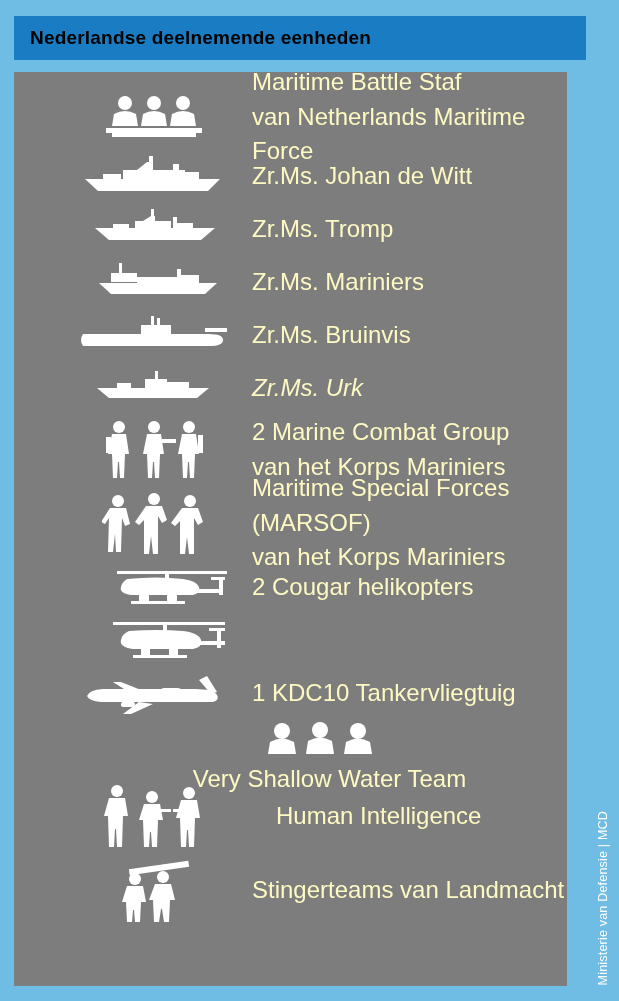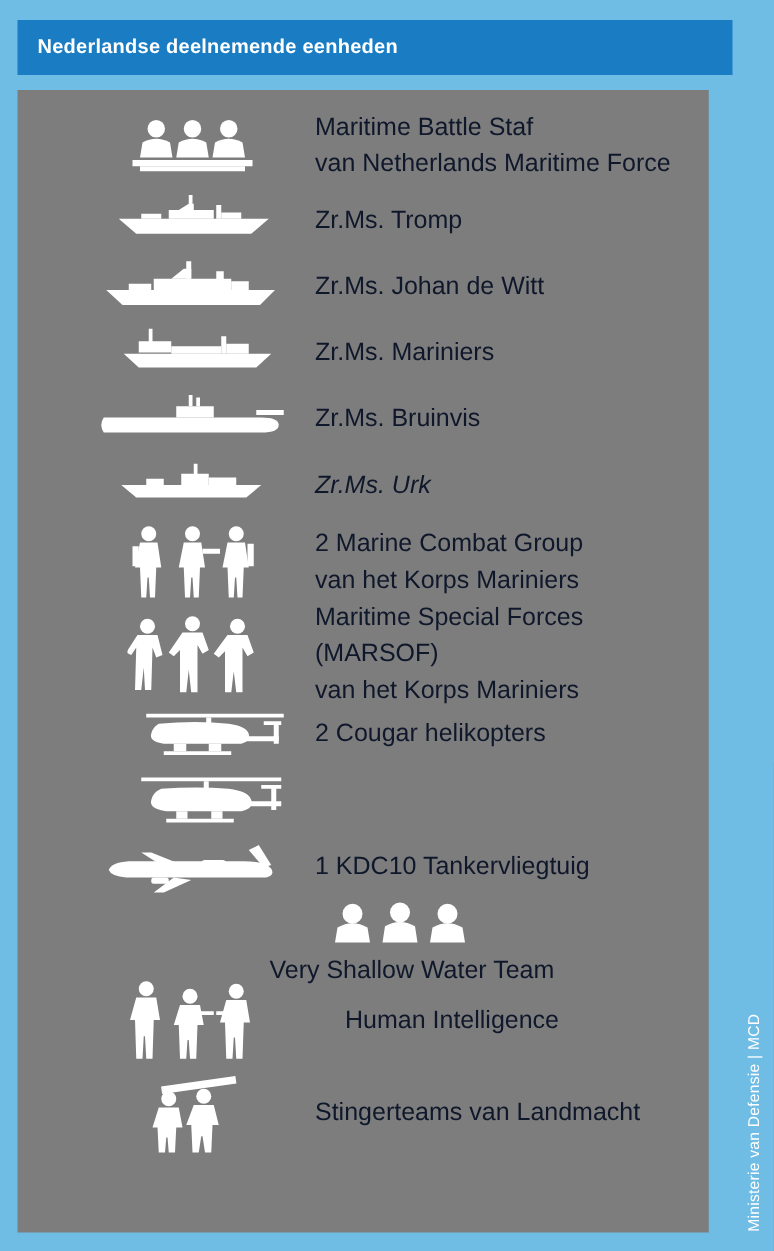--- a/index.html
+++ b/index.html
@@ -24,22 +24,22 @@
     position: absolute;
     left: 14px;
     top: 16px;
     width: 572px;
     height: 44px;
     background: #1a7dc4;
     display: flex;
     align-items: center;
   }
   .header-title {
-    color: #ffffff;
-    font-size: 16px;
+    color: #000000;
+    font-size: 19px;
     font-weight: bold;
     letter-spacing: 0.2px;
     padding-left: 16px;
     white-space: nowrap;
   }
   .panel {
     position: absolute;
     left: 14px;
     top: 72px;
     width: 553px;
@@ -67,22 +67,22 @@
     min-width: 160px;
     display: flex;
     align-items: center;
     justify-content: center;
   }
   .icon-cell svg {
     display: block;
     fill: #ffffff;
   }
   .label-cell {
-    color: #0f172a;
-    font-size: 20px;
+    color: #fef9c3;
+    font-size: 24px;
     line-height: 1.45;
     padding-left: 18px;
     white-space: pre-line;
   }
   .sidebar-credit {
     position: absolute;
     right: 5px;
     bottom: 16px;
     width: 18px;
     color: #ffffff;
@@ -120,50 +120,50 @@
               <rect x="8" y="39" width="84" height="4"></rect>
             </g>
           </svg>
         </div>
         <div class="label-cell">Maritime Battle Staf
 van Netherlands Maritime Force</div>
       </div>
 
       <div class="row" style="height:53px;">
         <div class="icon-cell">
+          <svg width="155" height="45" viewBox="0 0 155 45">
+            <g>
+              <rect x="72" y="2" width="4" height="14"></rect>
+              <path d="M60 16 l10 -8 l6 0 l0 8 z"></path>
+              <rect x="46" y="16" width="62" height="9"></rect>
+              <rect x="96" y="10" width="6" height="7"></rect>
+              <rect x="108" y="18" width="14" height="7"></rect>
+              <path d="M8 25 h135 l-12 12 h-110 z"></path>
+              <rect x="26" y="20" width="18" height="5"></rect>
+            </g>
+          </svg>
+        </div>
+        <div class="label-cell">Zr.Ms. Johan de Witt</div>
+      </div>
+
+      <div class="row" style="height:53px;">
+        <div class="icon-cell">
           <svg width="155" height="42" viewBox="0 0 155 42">
             <g>
               <rect x="74" y="0" width="3" height="12"></rect>
               <path d="M66 12 l8 -5 h4 v5 z"></path>
               <rect x="58" y="12" width="36" height="7"></rect>
               <rect x="96" y="8" width="4" height="11"></rect>
               <rect x="100" y="14" width="16" height="5"></rect>
               <path d="M18 19 h120 l-14 12 h-92 z"></path>
               <rect x="36" y="15" width="16" height="4"></rect>
             </g>
           </svg>
         </div>
         <div class="label-cell">Zr.Ms. Tromp</div>
-      </div>
-
-      <div class="row" style="height:53px;">
-        <div class="icon-cell">
-          <svg width="155" height="45" viewBox="0 0 155 45">
-            <g>
-              <rect x="72" y="2" width="4" height="14"></rect>
-              <path d="M60 16 l10 -8 l6 0 l0 8 z"></path>
-              <rect x="46" y="16" width="62" height="9"></rect>
-              <rect x="96" y="10" width="6" height="7"></rect>
-              <rect x="108" y="18" width="14" height="7"></rect>
-              <path d="M8 25 h135 l-12 12 h-110 z"></path>
-              <rect x="26" y="20" width="18" height="5"></rect>
-            </g>
-          </svg>
-        </div>
-        <div class="label-cell">Zr.Ms. Johan de Witt</div>
       </div>
 
       <div class="row" style="height:53px;">
         <div class="icon-cell">
           <svg width="155" height="44" viewBox="0 0 155 44">
             <g>
               <rect x="42" y="2" width="3" height="12"></rect>
               <rect x="34" y="12" width="26" height="9"></rect>
               <rect x="60" y="16" width="40" height="6"></rect>
               <rect x="100" y="8" width="4" height="14"></rect>

